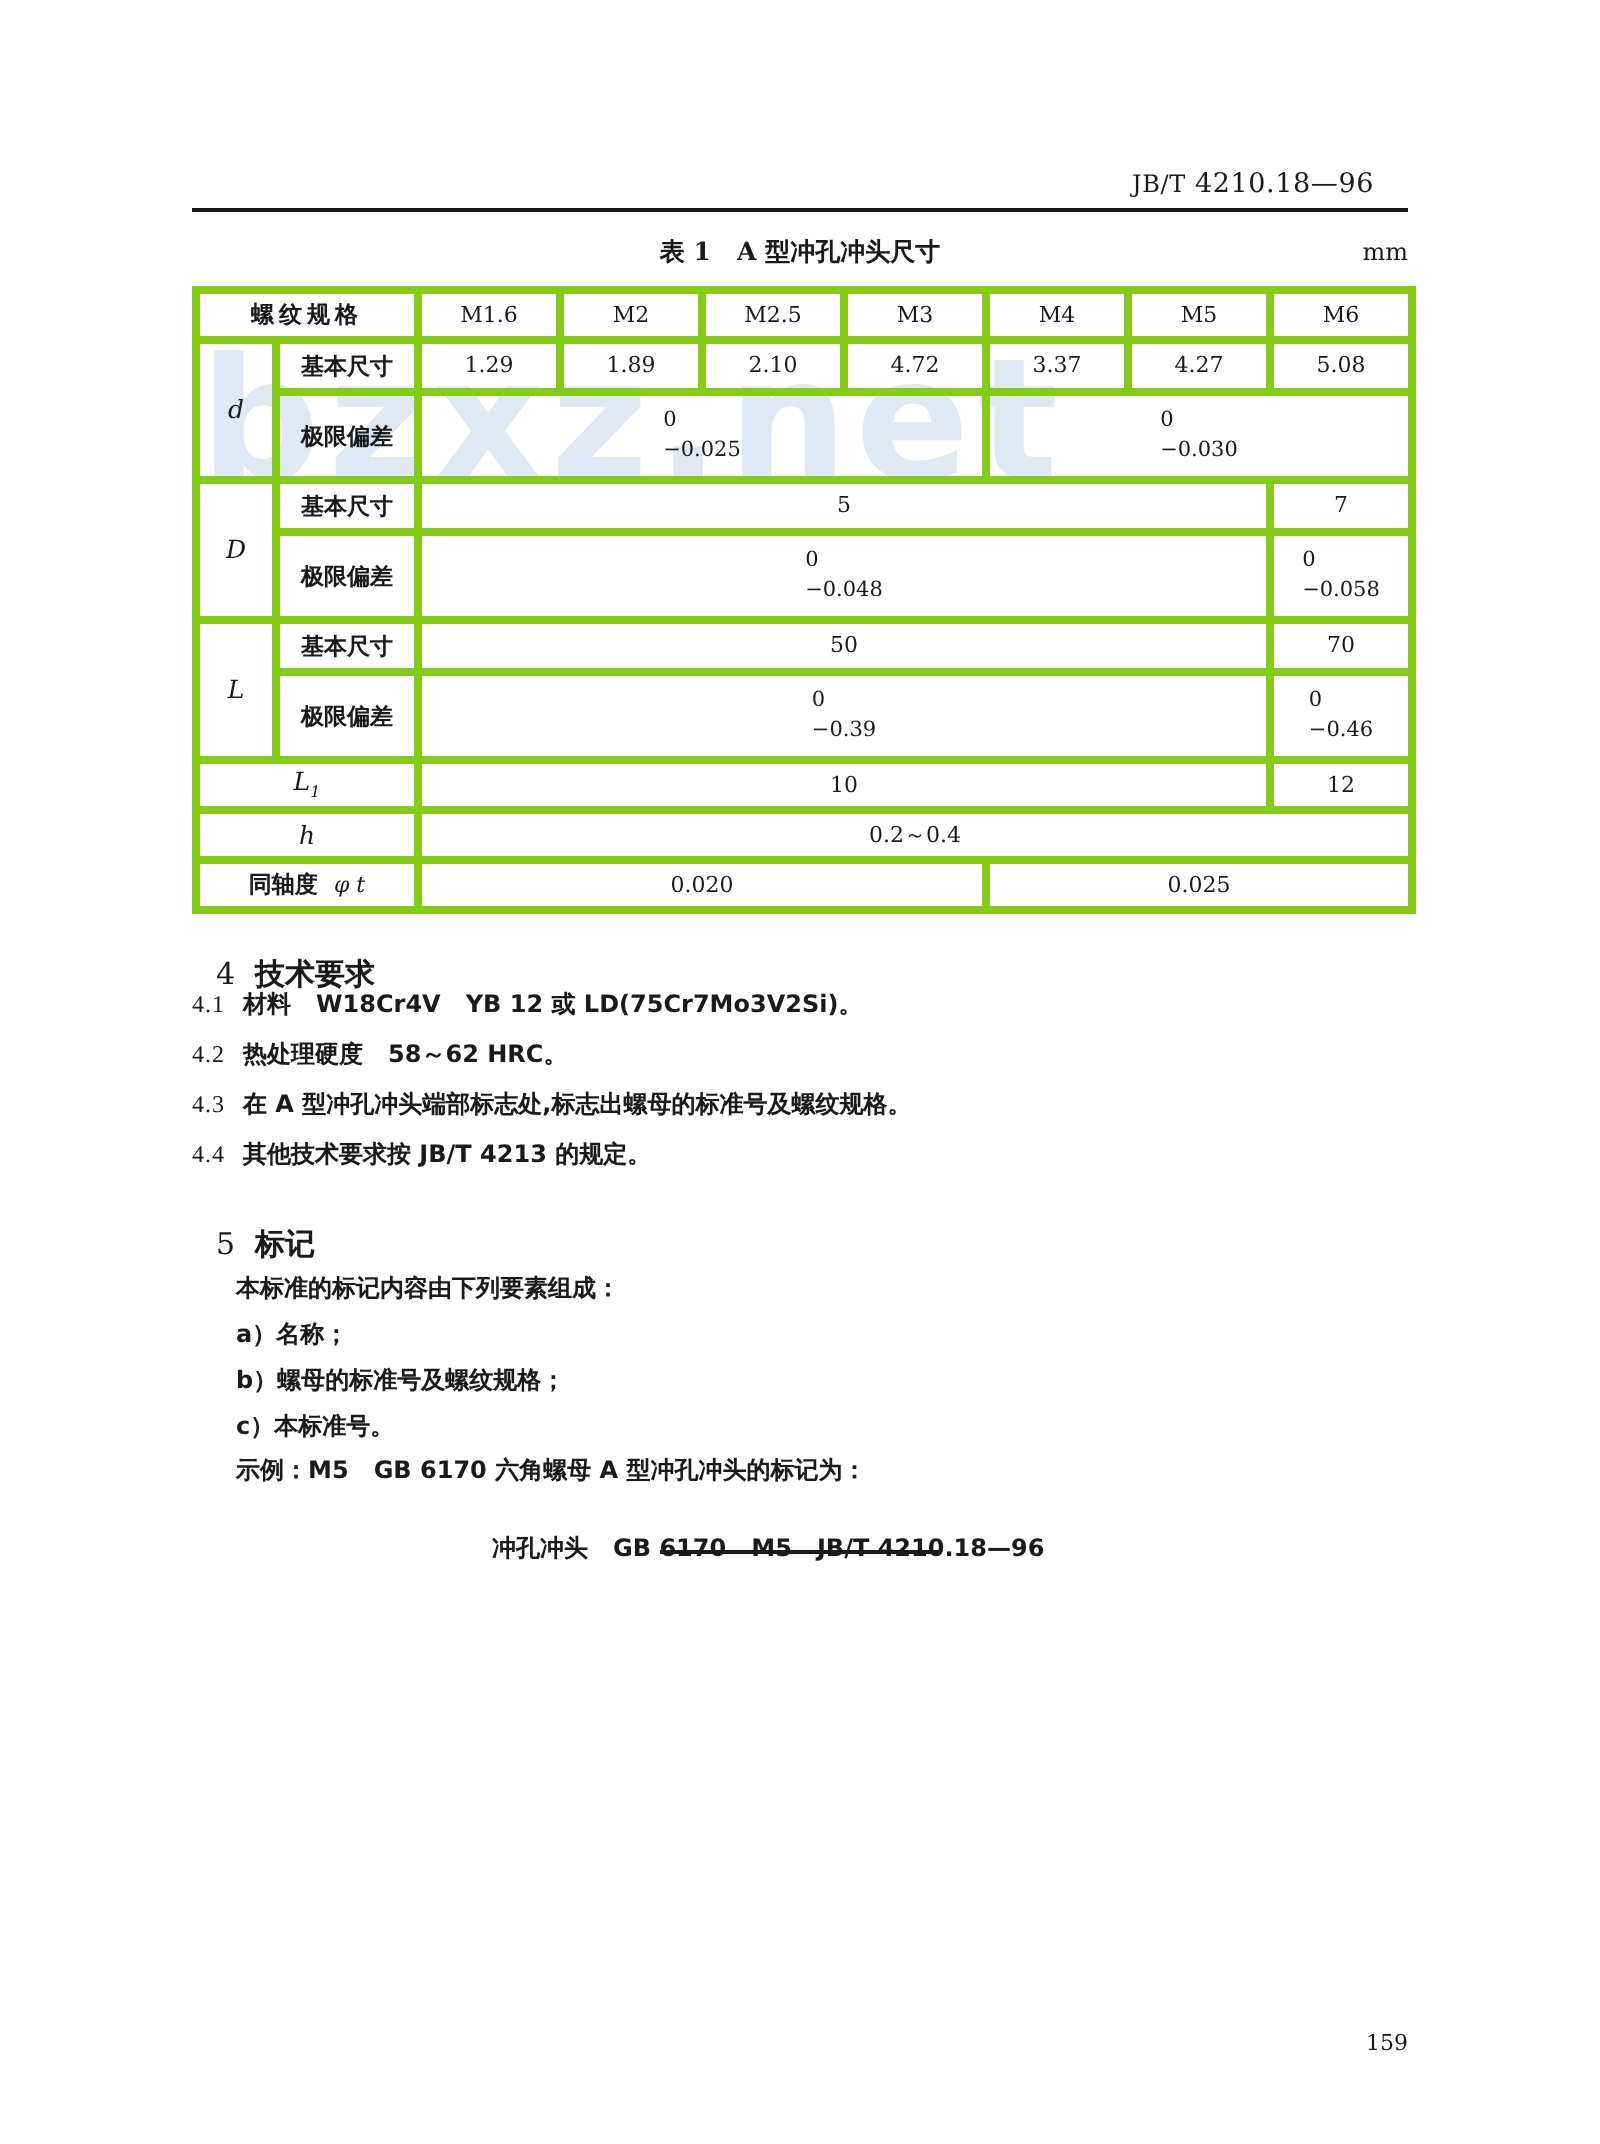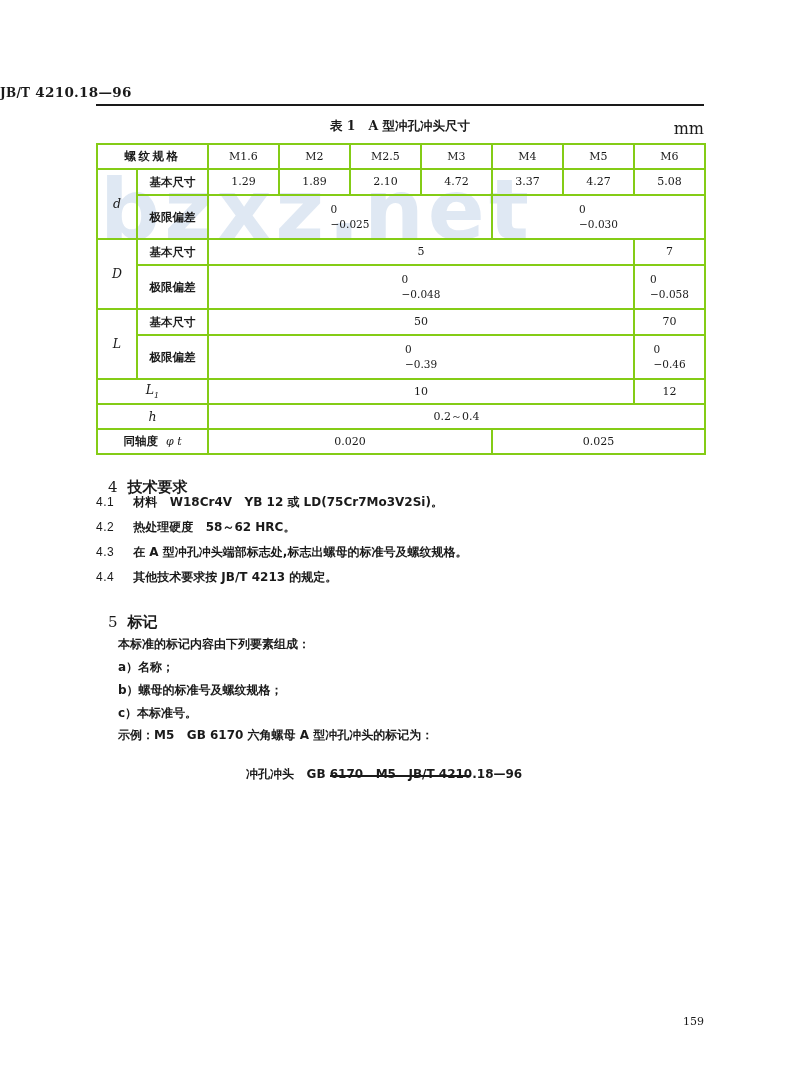--- a/index.html
+++ b/index.html
@@ -21,23 +21,23 @@
     left: 0; top: 0;
     width: 800px;
     height: 1072px;
   }
 
   
   .std-header {
     position: absolute;
     left: 0; top: 84px;
     width: 687px;
-    text-align: left;
+    text-align: right;
     font-size: 13.5px;
-    font-weight: bold;
+    font-weight: normal;
     letter-spacing: 0.3px;
   }
   .std-header .hd-prefix { font-size: 12px; }
 
   .header-rule {
     position: absolute;
     left: 96px; top: 104px;
     width: 608px;
     height: 2px;
     background: #1a1a1a;
@@ -48,35 +48,35 @@
     position: absolute;
     left: 0; top: 118px;
     width: 800px;
     text-align: center;
     font-size: 12.5px;
     font-weight: bold;
   }
   .tbl-unit {
     position: absolute;
     right: 96px; top: 119px;
-    font-size: 16px;
+    font-size: 12px;
     font-weight: normal;
   }
 
   
   .dim-table {
     position: absolute;
     left: 96px; top: 143px;
     width: 608px;
     border-collapse: collapse;
     table-layout: fixed;
     font-size: 11px;
   }
   .dim-table td {
-    border: 2px solid #84cc16;
+    border: 4px solid #84cc16;
     text-align: center;
     vertical-align: middle;
     padding: 0;
     line-height: 1.25;
     background: transparent;
   }
   .cjk {
     font-family: "DejaVu Sans", "Liberation Sans", sans-serif;
     font-weight: bold;
     font-size: 11.5px;
@@ -141,23 +141,23 @@
   }
   .clause {
     font-family: "DejaVu Sans", "Liberation Sans", sans-serif;
     font-weight: bold;
     font-size: 12px;
     margin: 0;
     line-height: 1.0;
     white-space: nowrap;
   }
   .clause .cnum {
-    font-family: Liberation Sans, sans-serif;
-    font-weight: normal;
-    margin-right: 19px;
+    font-family: Liberation Serif, serif;
+    font-weight: normal;
+    margin-right: 9px;
     letter-spacing: 0.5px;
     text-align: center;
   }
   .sub-block { padding-left: 22px; }
   .sub-line {
     font-family: "DejaVu Sans", "Liberation Sans", sans-serif;
     font-weight: bold;
     font-size: 12px;
     margin: 0;
     line-height: 1.0;

